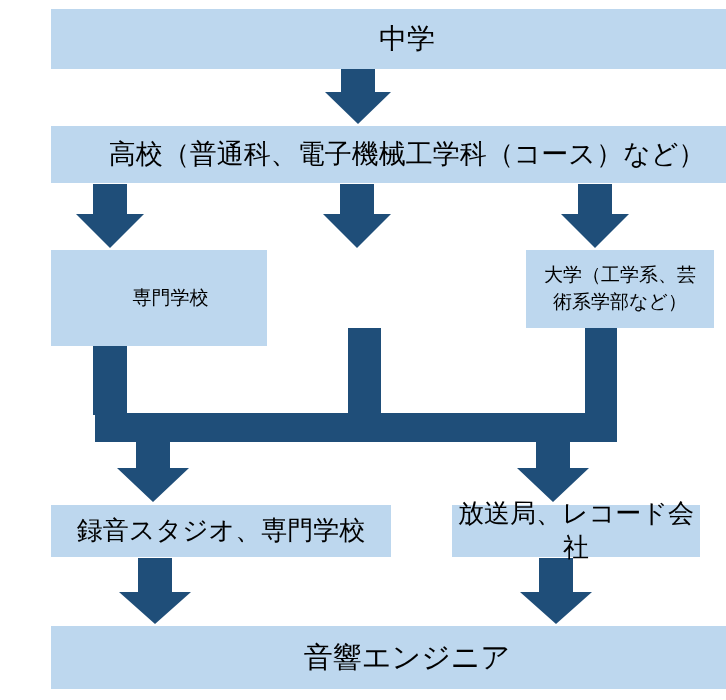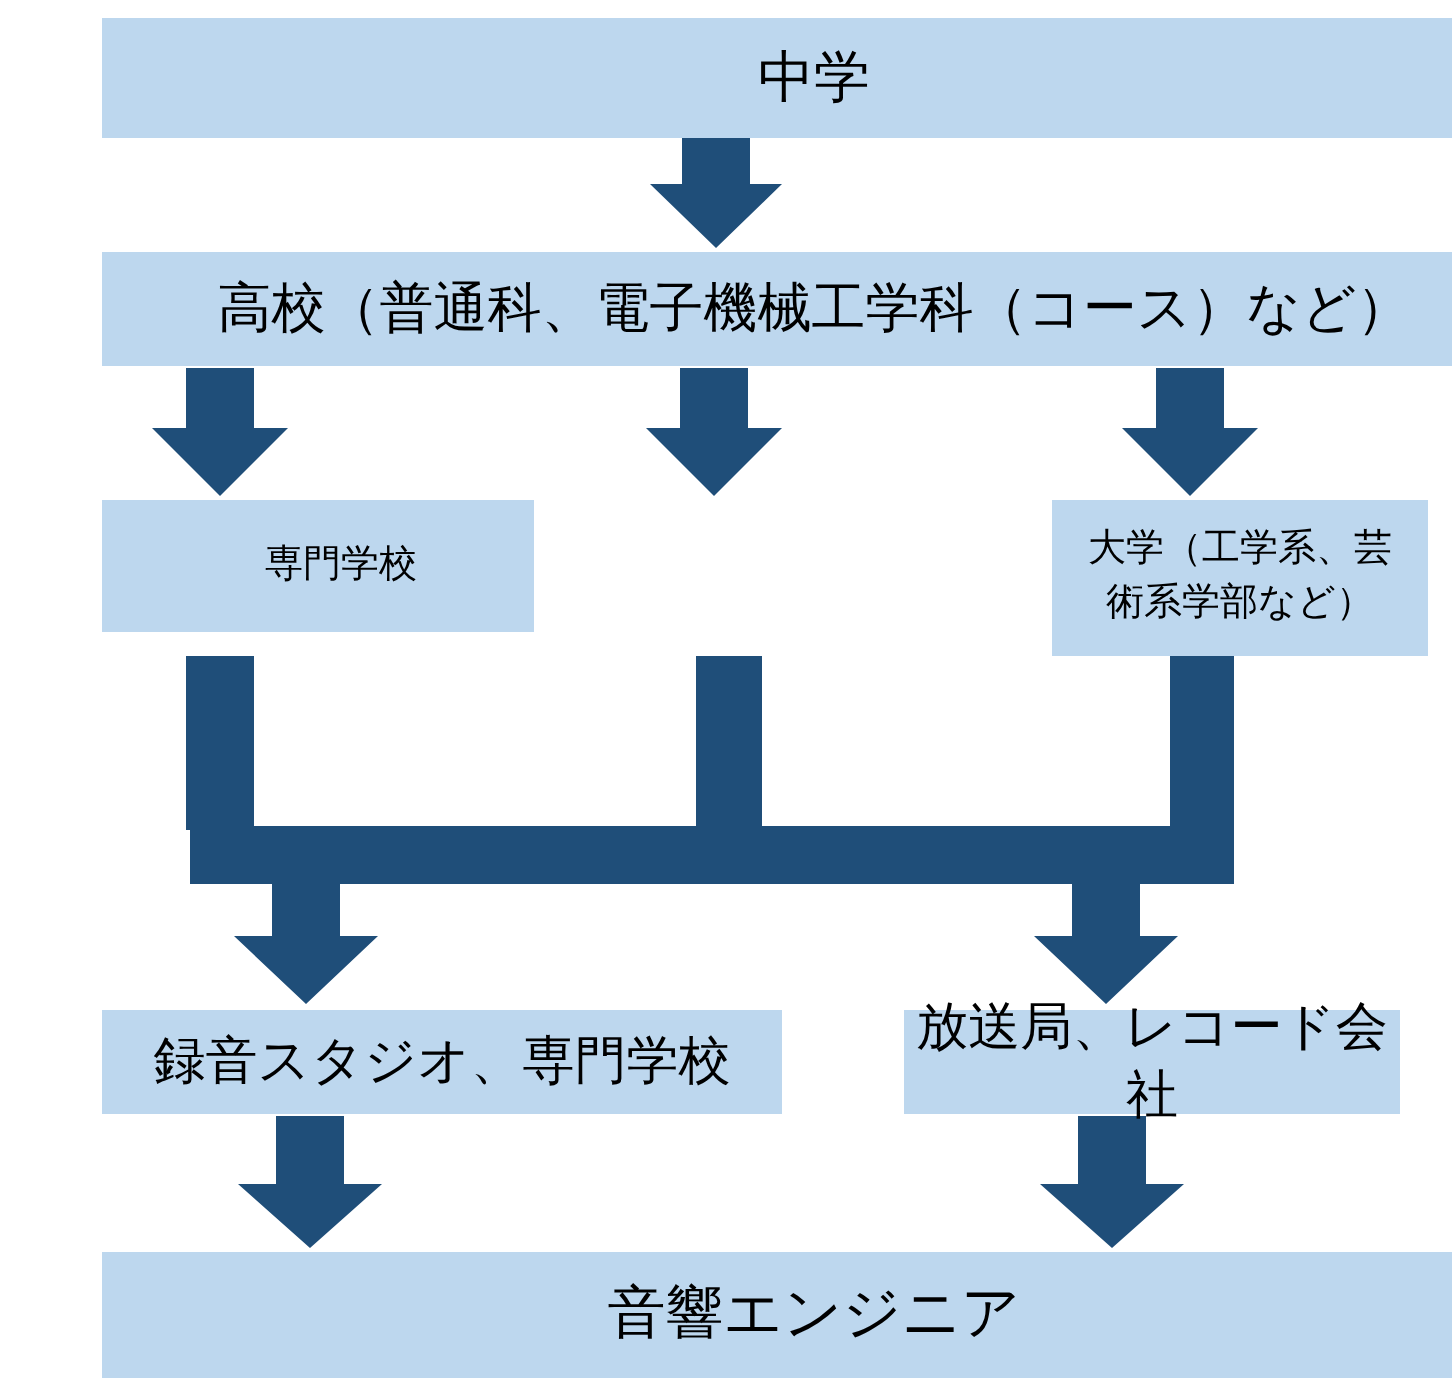--- a/index.html
+++ b/index.html
@@ -32,21 +32,21 @@
     display: flex;
     align-items: center;
     justify-content: center;
     text-align: center;
     box-sizing: border-box;
     line-height: 1.3;
     margin-left: 44px;
   }
   .n-chugaku  { left: 7px;   top: 9px;   width: 712px; height: 60px; font-size: 28px; }
   .n-koukou   { left: 7px;   top: 126px; width: 712px; height: 57px; font-size: 27px; }
-  .n-senmon   { left: 7px;   top: 250px; width: 216px; height: 66px; font-size: 19px; padding-left: 23px; }
+  .n-senmon   { left: 7px;   top: 250px; width: 216px; height: 96px; font-size: 19px; padding-left: 23px; }
   .n-tandai   { left: 246px; top: 250px; width: 221px; height: 78px; font-size: 19px; }
   .n-daigaku  { left: 482px; top: 250px; width: 188px; height: 78px; font-size: 19px; padding: 4px 14px; line-height: 1.4; }
   .n-studio   { left: 7px;   top: 505px; width: 340px; height: 52px; font-size: 26px; }
   .n-housou   { left: 408px; top: 505px; width: 248px; height: 52px; font-size: 26px; }
   .n-engineer { left: 7px;   top: 626px; width: 712px; height: 63px; font-size: 29px; }
 </style>
 </head>
 <body style="background: rgb(255, 255, 255);">
 
 <div id="canvas">

